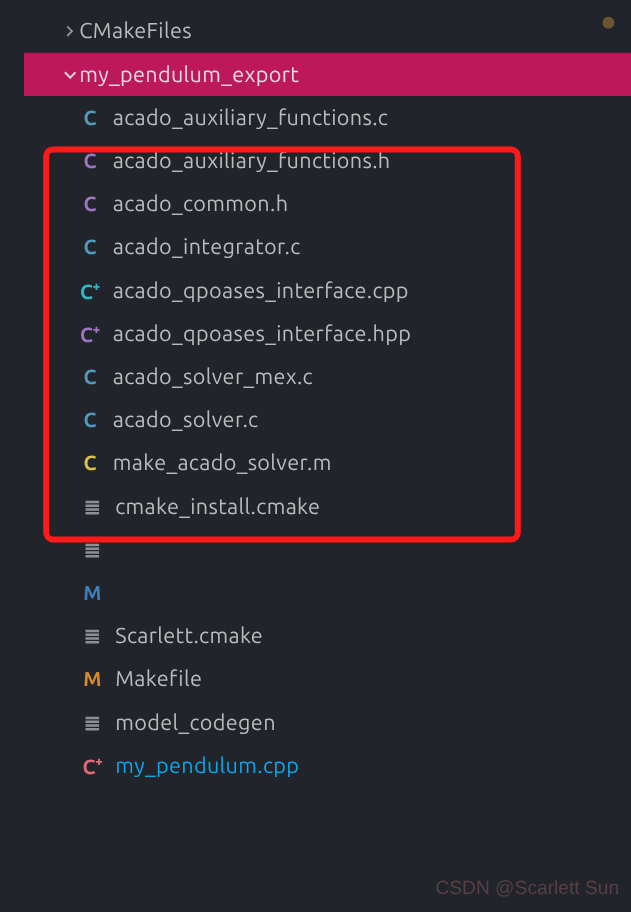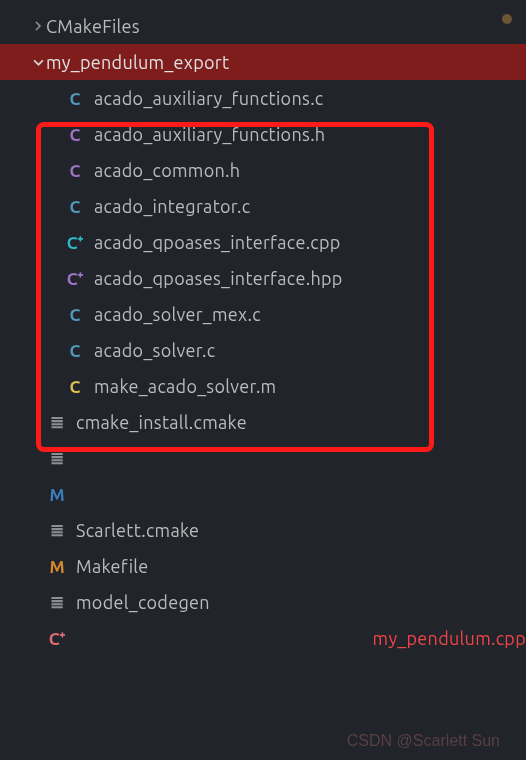--- a/index.html
+++ b/index.html
@@ -33,24 +33,24 @@
     display: inline-flex;
     align-items: center;
     justify-content: center;
     width: 22px;
     font-weight: bold;
     font-size: 17px;
     margin-right: 8px;
   }
   .row .label { flex: 1; letter-spacing: 0.3px; }
   .lvl0 { padding-left: 10px; }
-  .lvl1 { padding-left: 30px; }
+  .lvl1 { padding-left: 30px; margin-left: 20px; }
   .lvl2 { padding-left: 48px; }
   .root-label { color: #e06c75; font-weight: 500; }
-  .selected { background: #7f1d1d; color: #e8e8e8; }
+  .selected { background: #be185d; color: #e8e8e8; }
   .selected .label { color: #e0e0e0; }
   .indicator {
     position: absolute;
     right: 14px;
     top: 14px;
     width: 10px;
     height: 10px;
     border-radius: 50%;
     background: #6b5634;
   }
@@ -62,24 +62,24 @@
   }
   .ic-c-blue { color: #519aba; }
   .ic-c-purple { color: #a074c4; }
   .ic-cpp-cyan { color: #2db8c5; }
   .ic-cpp-purple { color: #a074c4; }
   .ic-c-yellow { color: #d9c24a; }
   .ic-lines { color: #8b8f95; font-size: 13px; }
   .ic-m-blue { color: #3c7fbf; }
   .ic-m-orange { color: #d88a2b; }
   .ic-cpp-red { color: #e06c75; }
-  .cpp-label-red { color: #ef4444; text-align: right; }
+  .cpp-label-red { color: #0ea5e9; }
   .watermark {
     position: absolute;
-    right: 26px;
+    right: 10px;
     bottom: 10px;
     color: #583f42;
     font-size: 16px;
     pointer-events: none;
     font-family: sans-serif;
   }
 </style>
 </head>
 <body>
 

